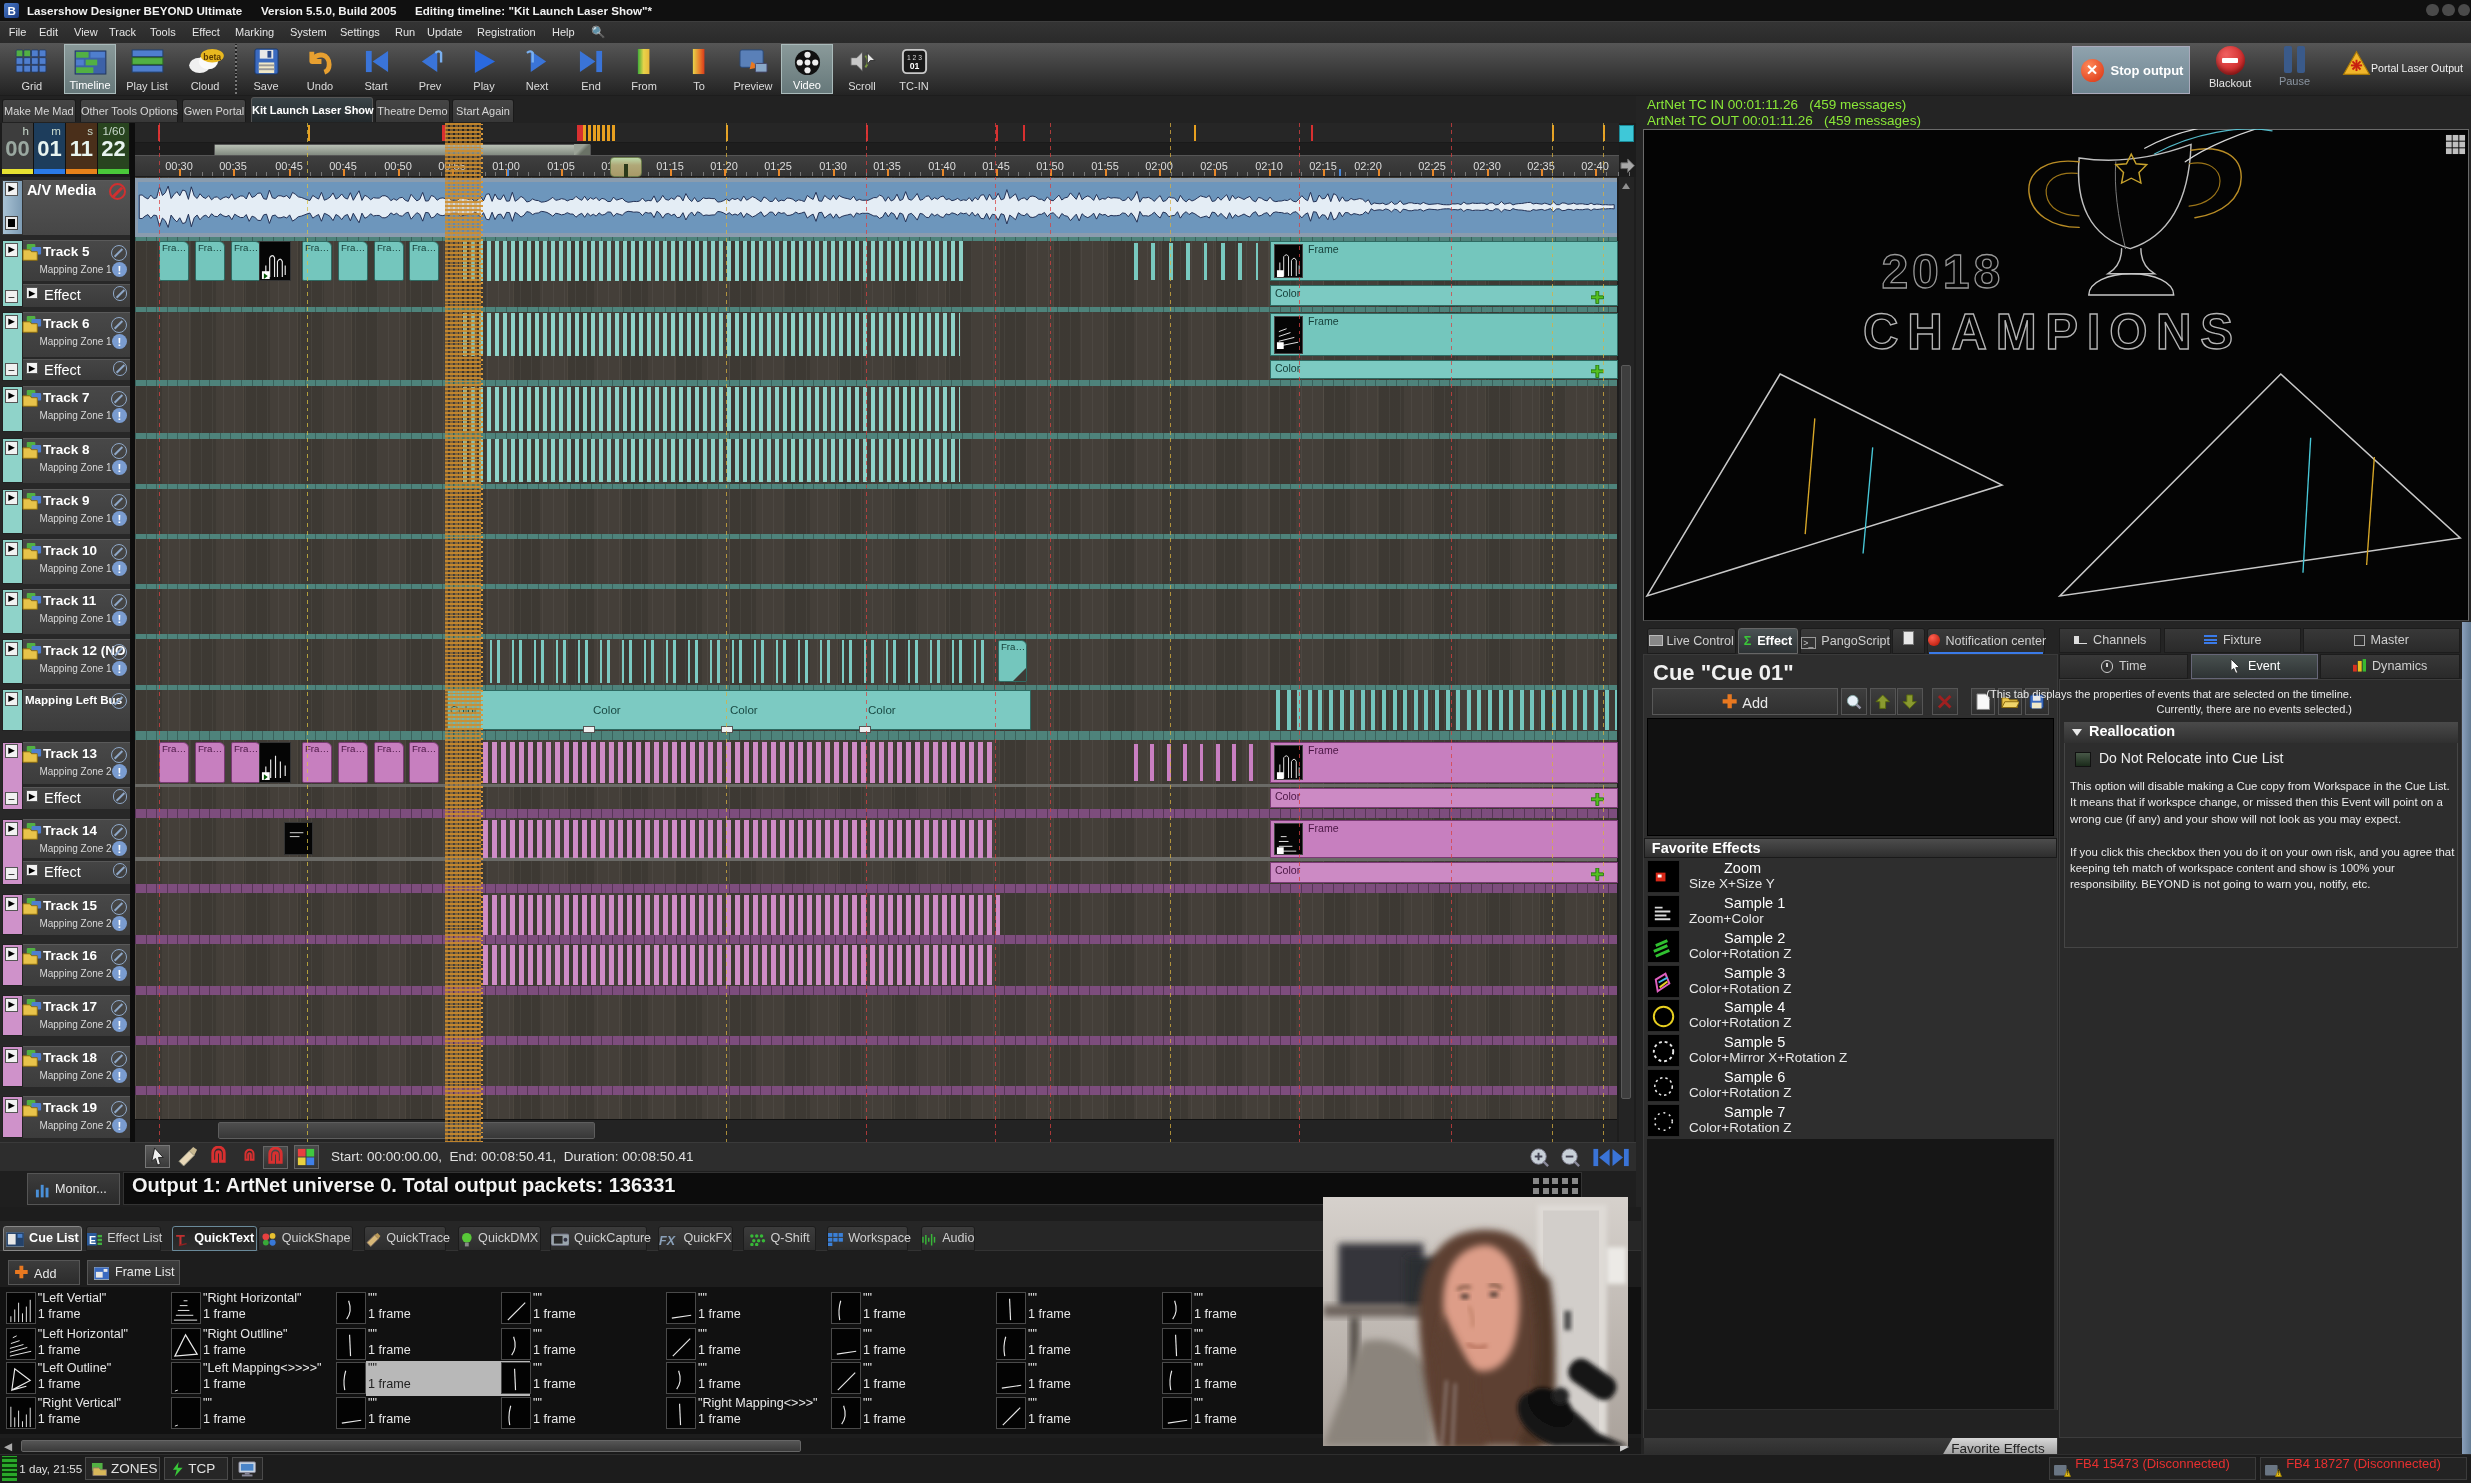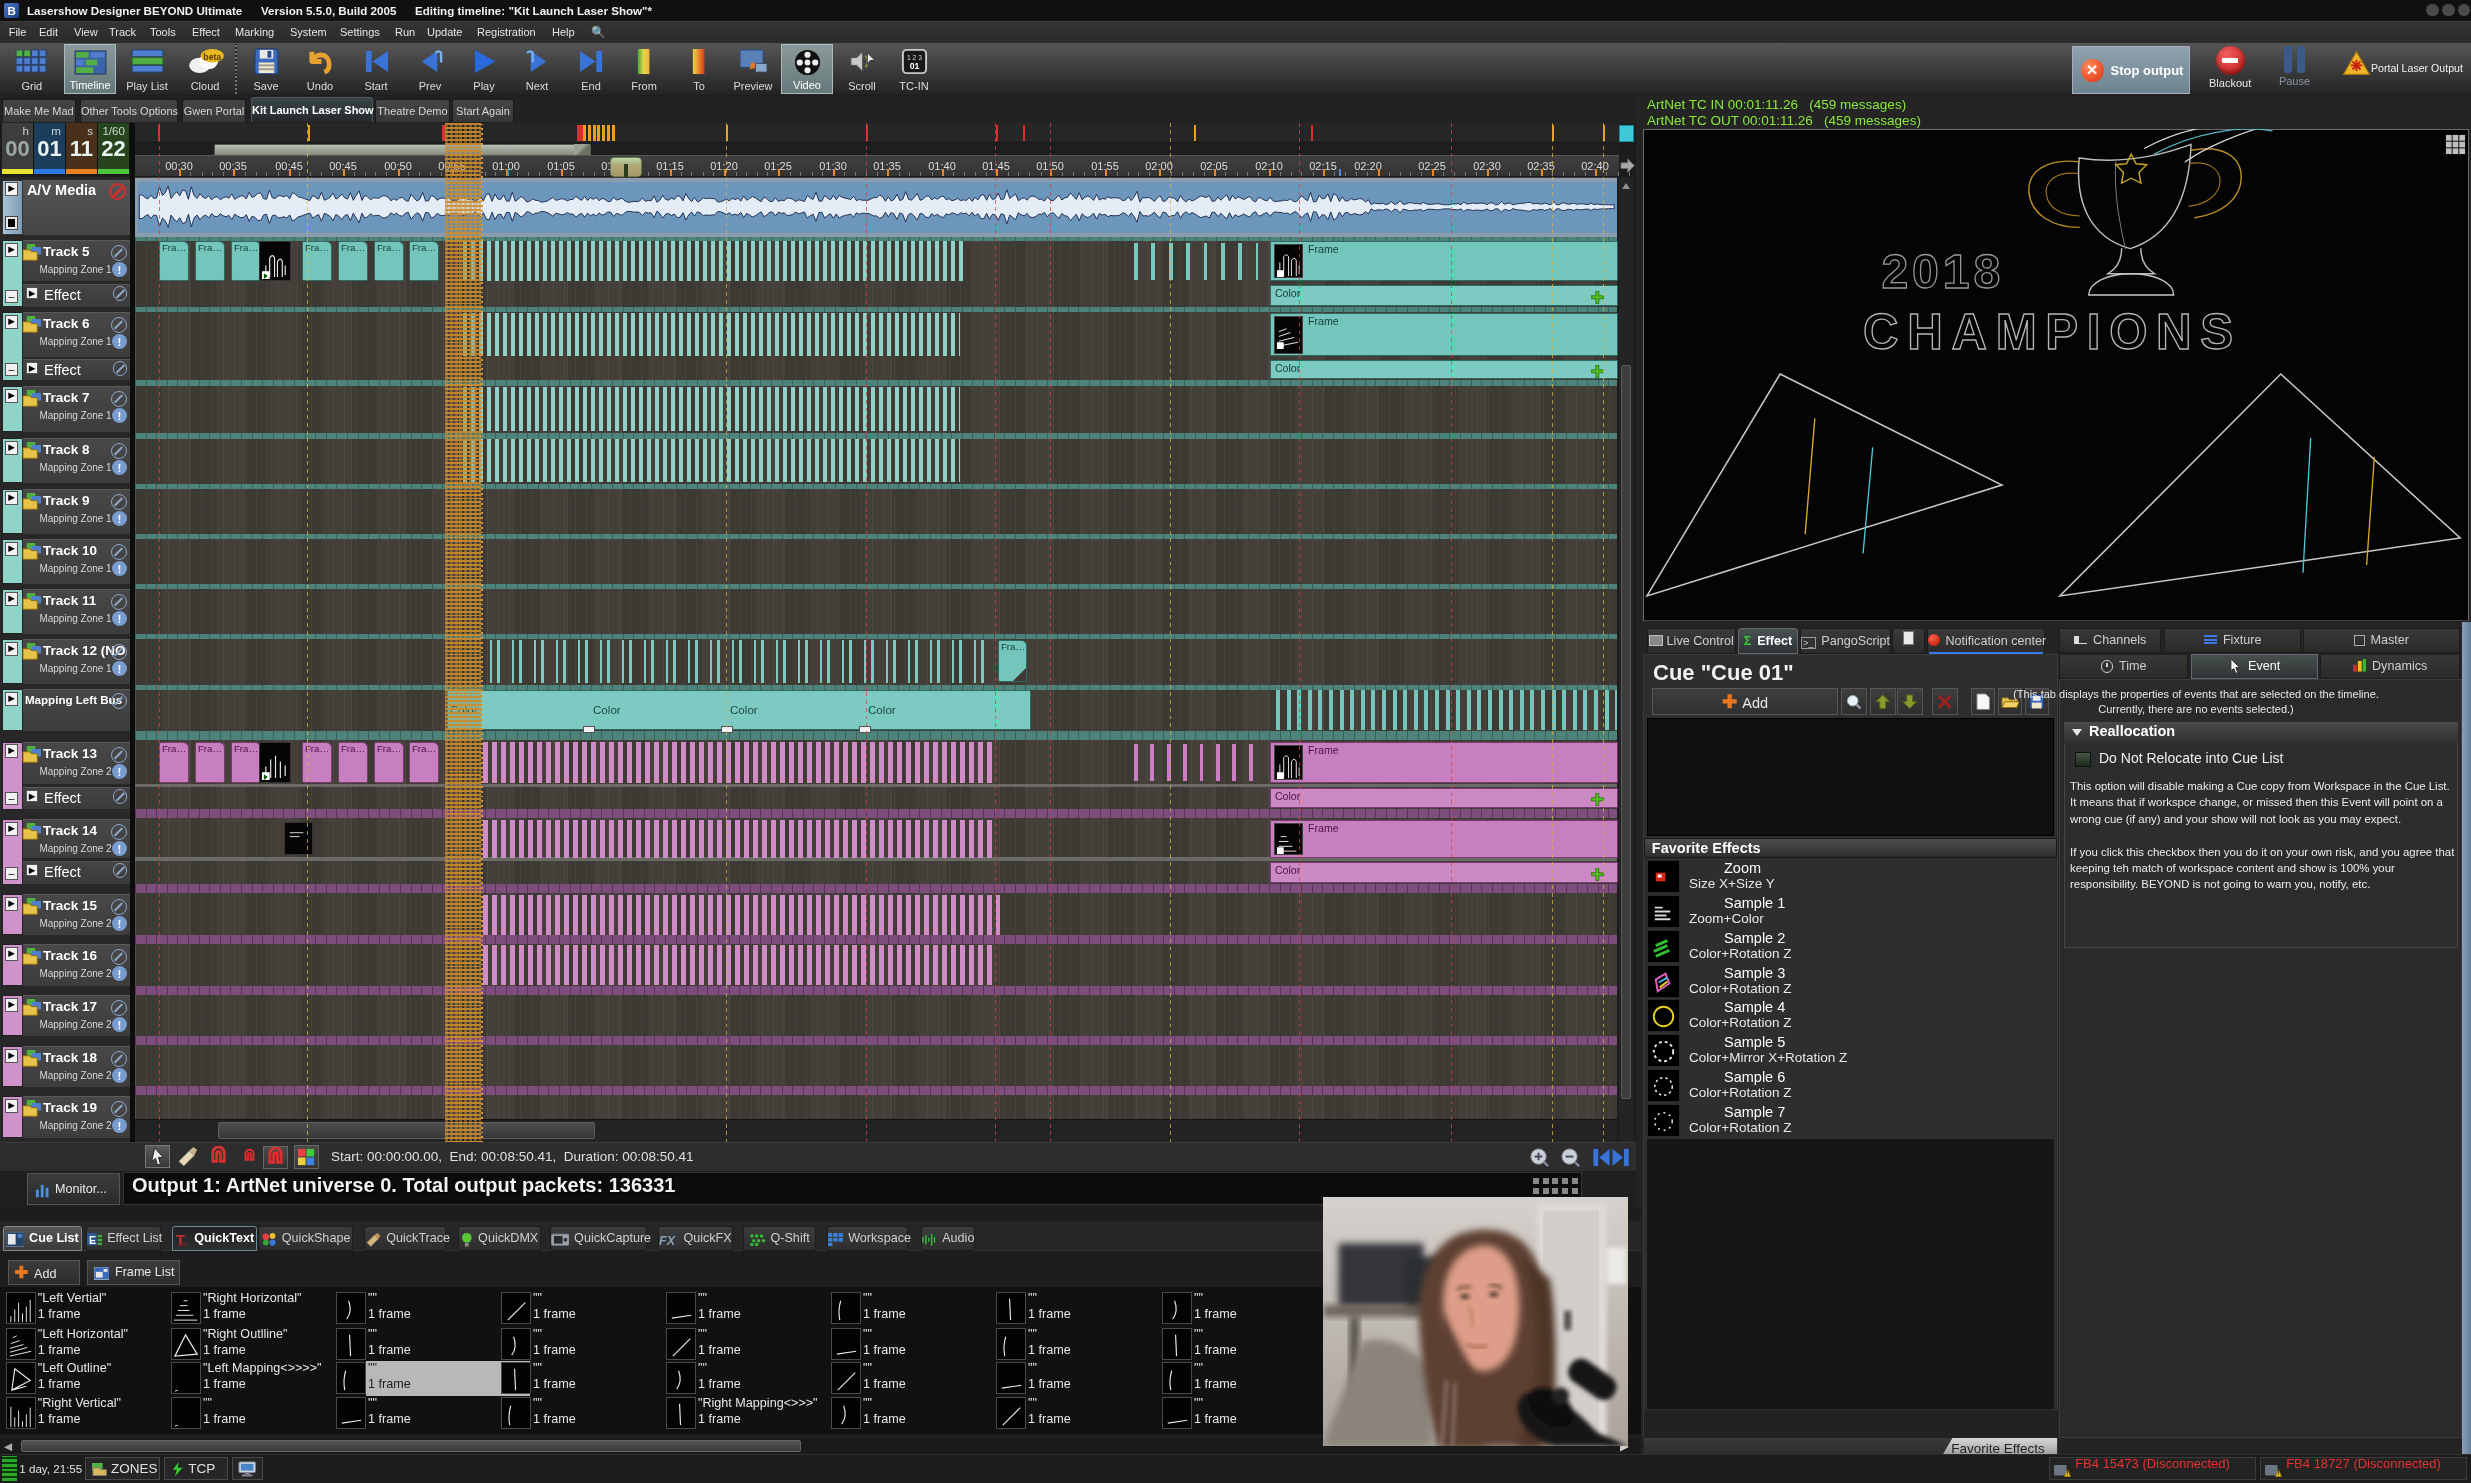--- a/index.html
+++ b/index.html
@@ -1123,21 +1123,21 @@
           <circle cx="16" cy="17" r="9" fill="none" stroke="#e8e8e8" stroke-width="1.6" stroke-dasharray="2 4"></circle>
         </svg></div>
         <div class="favname">Sample 7</div>
       <div class="favsub">Color+Rotation Z</div>
     </div>
     <div class="abs" style="left:1647px;top:1139px;width:407px;height:270px;background:#161616;"></div>
     <div class="abs" style="left:1644px;top:1410px;width:414px;height:28px;background:#222;"></div>
     <div class="abs" style="left:1644px;top:1438px;width:414px;height:25px;background:linear-gradient(#3a3a3a,#262626);"></div>
     <div class="abs" style="left:1939px;top:1438px;width:118px;height:23px;background:linear-gradient(#d8d8d8,#8a8a8a);color:#222;font-size:13.5px;text-align:center;line-height:21px;clip-path:polygon(13.5px 0,100% 0,100% 100%,0 100%);">Favorite Effects</div>
     <div class="abs" style="left:2059px;top:679px;width:403px;height:759px;background:#2a2a2a;border:1px solid #3c3c3c;"></div>
-    <div class="abs" style="left:2000px;top:687px;width:392px;text-align:center;font-size:11px;color:#e8e8e8;line-height:15px;">(This tab displays the properties of events that are selected on the timeline.<br>Currently, there are no events selected.)</div>
+    <div class="abs" style="left:1960px;top:687px;width:392px;text-align:right;font-size:11px;color:#e8e8e8;line-height:15px;">(This tab displays the properties of events that are selected on the timeline.<br>Currently, there are no events selected.)</div>
     <div class="abs" style="left:2064px;top:722px;width:394px;height:226px;border:1px solid #454545;background:#2d2d2d;"></div>
     <div class="abs" style="left:2064px;top:722px;width:394px;height:21px;background:linear-gradient(#4a4a4a,#303030);color:#fff;font-weight:bold;font-size:14.5px;padding:1px 0 0 25px;">Reallocation</div>
     <div class="abs" style="left:2072px;top:729px;width:0;height:0;border-left:5.8px solid transparent;border-right:5.8px solid transparent;border-top:7.7px solid #e8e8e8;"></div>
     <div class="abs" style="left:2075px;top:752px;width:16.4px;height:14.5px;background:linear-gradient(#485848,#1a2a1a);border:1px solid #111;"></div>
     <div class="abs" style="left:2099px;top:750px;font-size:14px;color:#f0f0f0;">Do Not Relocate into Cue List</div>
     <div class="abs" style="left:2070px;top:778px;width:388px;font-size:11.4px;color:#ececec;line-height:16.4px;">This option will disable making a Cue copy from Workspace in the Cue List. It means that if workspce change, or missed then this Event will point on a wrong cue (if any) and your show will not look as you may expect.<br><br>If you click this checkbox then you do it on your own risk, and you agree that keeping teh match of workspace content and show is 100% your responsibility. BEYOND is not going to warn you, notify, etc.</div>
     <div class="abs" style="left:2462px;top:622px;width:9.7px;height:841px;background:linear-gradient(90deg,#8aa0bc,#60788f);"></div>
 <div class="abs" style="left:0;top:1142px;width:1636px;height:29px;background:#2d2d2d;border-top:1px solid #3a3a3a;"></div>
     <div class="abs" style="left:145px;top:1145px;width:25px;height:23px;background:linear-gradient(#5a5a5a,#3a3a3a);border:1px solid #777;"><svg width="23" height="21" viewBox="0 0 24 22">
         <path d="M9 2 L18 12 L13 12 L15 19 L12 20 L10 13 L6 16 Z" fill="#f0f0f0" stroke="#222"></path>

